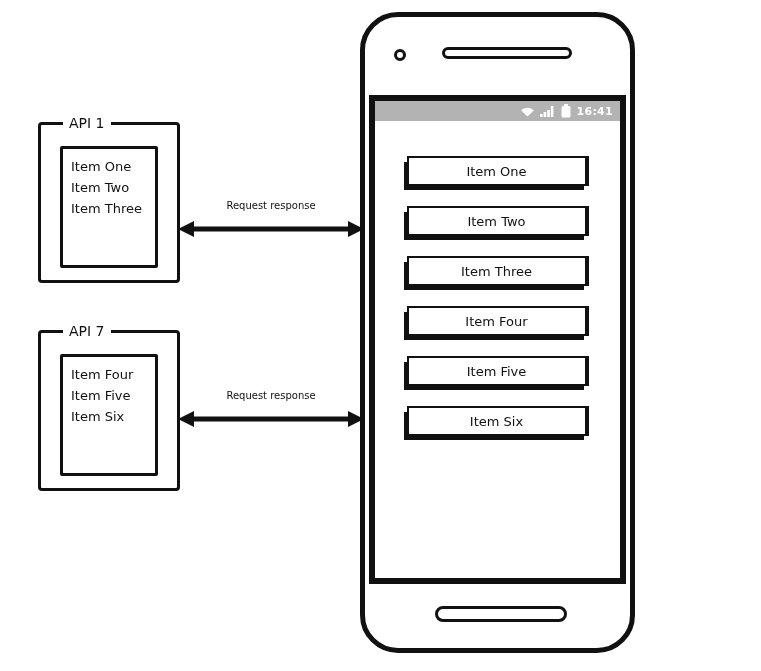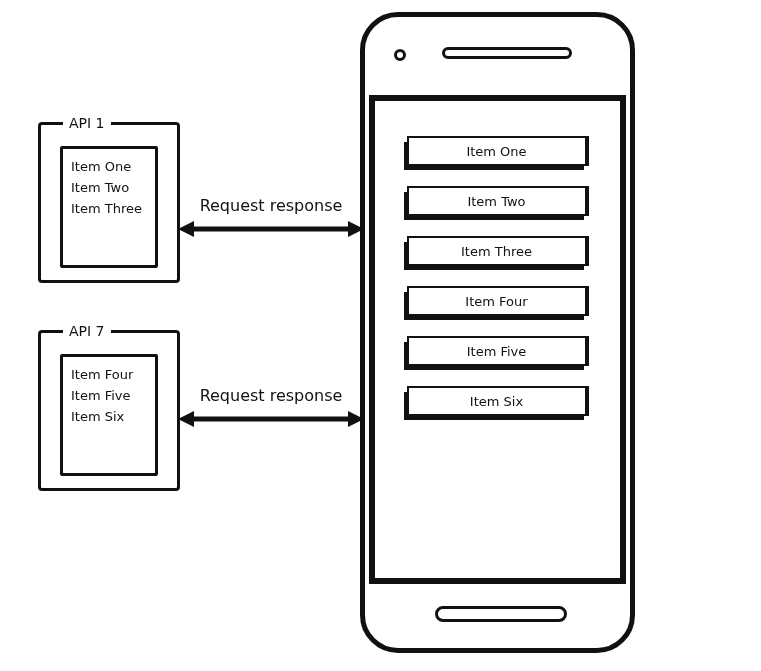--- a/index.html
+++ b/index.html
@@ -58,21 +58,21 @@
   
   .arrow-group{
     position:absolute;
     left:178px;
     width:186px;
     text-align:center;
   }
   .arrow-group.top{top:197px;}
   .arrow-group.bottom{top:387px;}
   .arrow-label{
-    font-size:16px;
+    font-size:10px;
     line-height:17px;
     margin-bottom:6px;
     white-space:nowrap;
   }
   .arrow-svg{display:block;}
 
   
   .phone{
     position:absolute;
     left:360px;top:12px;
@@ -190,20 +190,36 @@
       <polygon points="0,9 16,1 16,17" fill="#111111"></polygon>
       <polygon points="186,9 170,1 170,17" fill="#111111"></polygon>
     </svg>
   </div>
 
   <div class="phone">
     <div class="camera"></div>
     <div class="speaker"></div>
 
     <div class="screen">
+      <div class="statusbar">
+        <svg width="15" height="11" viewBox="0 0 15 11">
+          <path d="M7.5 10.5 L1 4.2 A9.5 9.5 0 0 1 14 4.2 Z" fill="#ffffff"></path>
+        </svg>
+        <svg width="16" height="11" viewBox="0 0 16 11">
+          <rect x="0" y="8" width="2.6" height="3" fill="#ffffff"></rect>
+          <rect x="3.6" y="6" width="2.6" height="5" fill="#ffffff"></rect>
+          <rect x="7.2" y="4" width="2.6" height="7" fill="#ffffff"></rect>
+          <rect x="10.8" y="0" width="2.6" height="11" fill="#ffffff"></rect>
+        </svg>
+        <svg width="10" height="14" viewBox="0 0 10 14">
+          <rect x="3" y="0" width="4" height="2" fill="#ffffff"></rect>
+          <rect x="0.5" y="2" width="9" height="11.5" rx="1.5" fill="#ffffff"></rect>
+        </svg>
+        <span class="status-time">16:41</span>
+      </div>
 
       <div class="button-col">
         <div class="item-button">Item One</div>
         <div class="item-button">Item Two</div>
         <div class="item-button">Item Three</div>
         <div class="item-button">Item Four</div>
         <div class="item-button">Item Five</div>
         <div class="item-button">Item Six</div>
       </div>
     </div>

